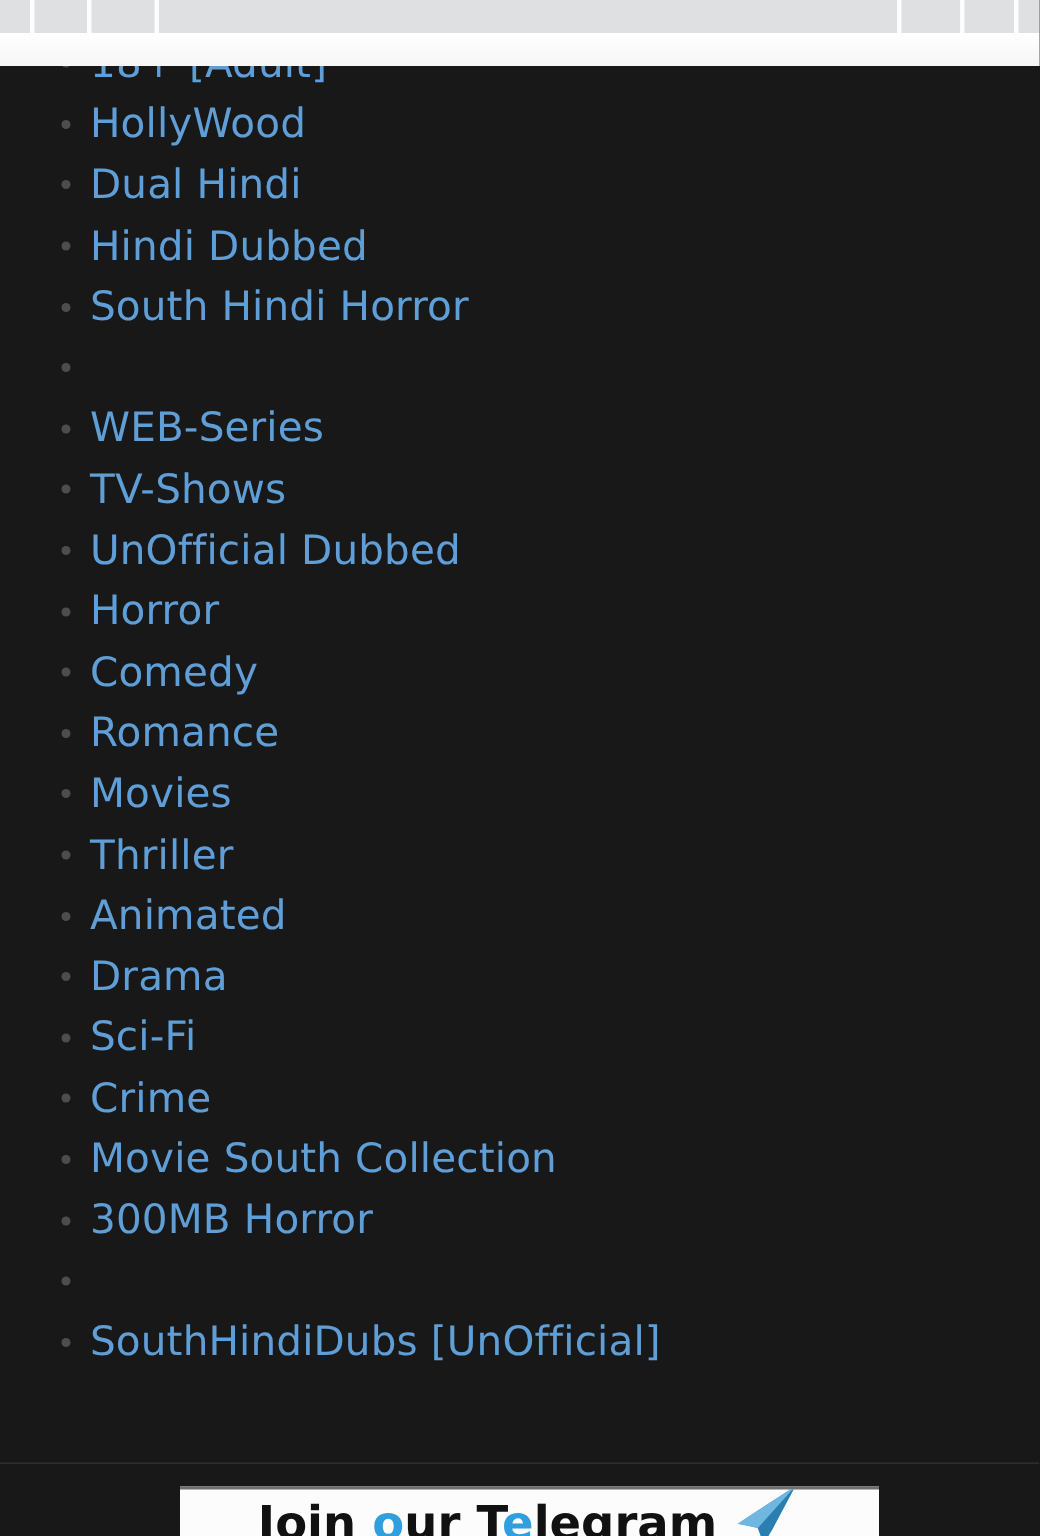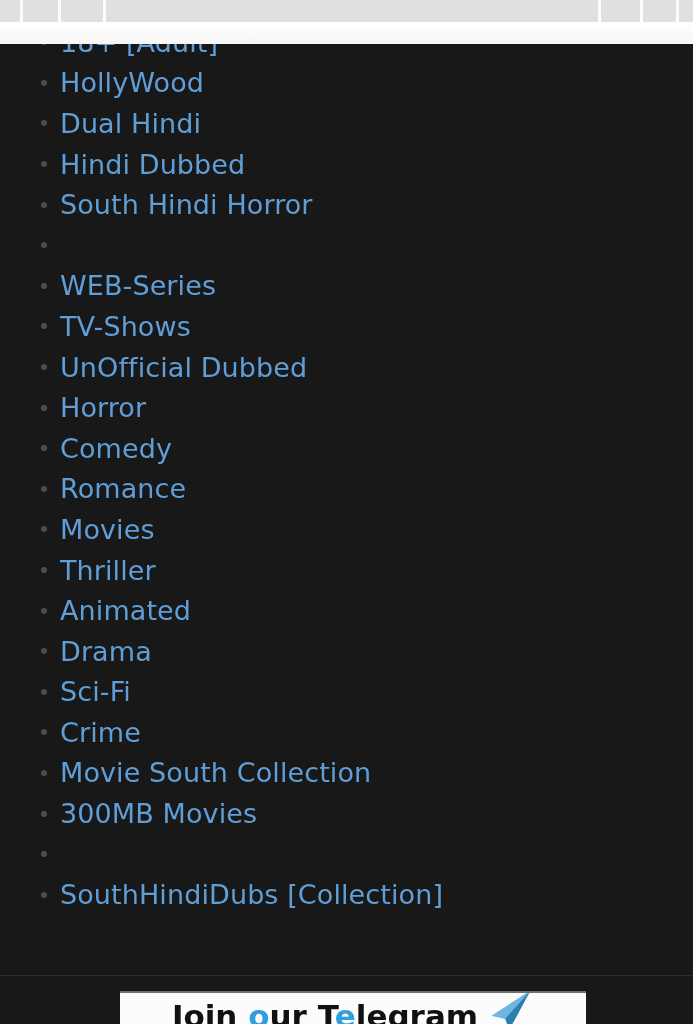--- a/index.html
+++ b/index.html
@@ -224,28 +224,28 @@
       <li>
         <span class="bullet"></span>
         <a class="cat-link" href="#">Crime</a>
       </li>
       <li>
         <span class="bullet"></span>
         <a class="cat-link" href="#">Movie South Collection</a>
       </li>
       <li>
         <span class="bullet"></span>
-        <a class="cat-link" href="#">300MB Movies</a>
-      </li>
-      <li>
-        <span class="bullet"></span>
-      </li>
-      <li>
-        <span class="bullet"></span>
-        <a class="cat-link" href="#">SouthHindiDubs [Collection]</a>
+        <a class="cat-link" href="#">300MB Horror</a>
+      </li>
+      <li>
+        <span class="bullet"></span>
+      </li>
+      <li>
+        <span class="bullet"></span>
+        <a class="cat-link" href="#">SouthHindiDubs [UnOfficial]</a>
       </li>
     </ul>
 
   <div id="footer-divider"></div>
 
   <div id="telegram-banner">
     <div id="telegram-banner-inner">
       <span id="telegram-banner-text"><span>Join </span><span class="tg-accent">o</span><span>ur T</span><span class="tg-accent">e</span><span>legram</span></span>
       <svg id="telegram-plane" viewBox="0 0 48 48" xmlns="http://www.w3.org/2000/svg">
         <polygon points="44,4 4,30 18,33 22,44 28,34 44,4" fill="#4a9ed0"></polygon>

